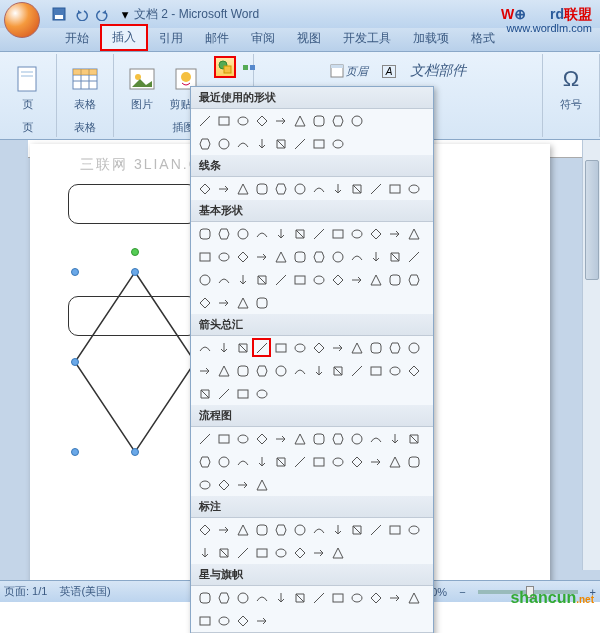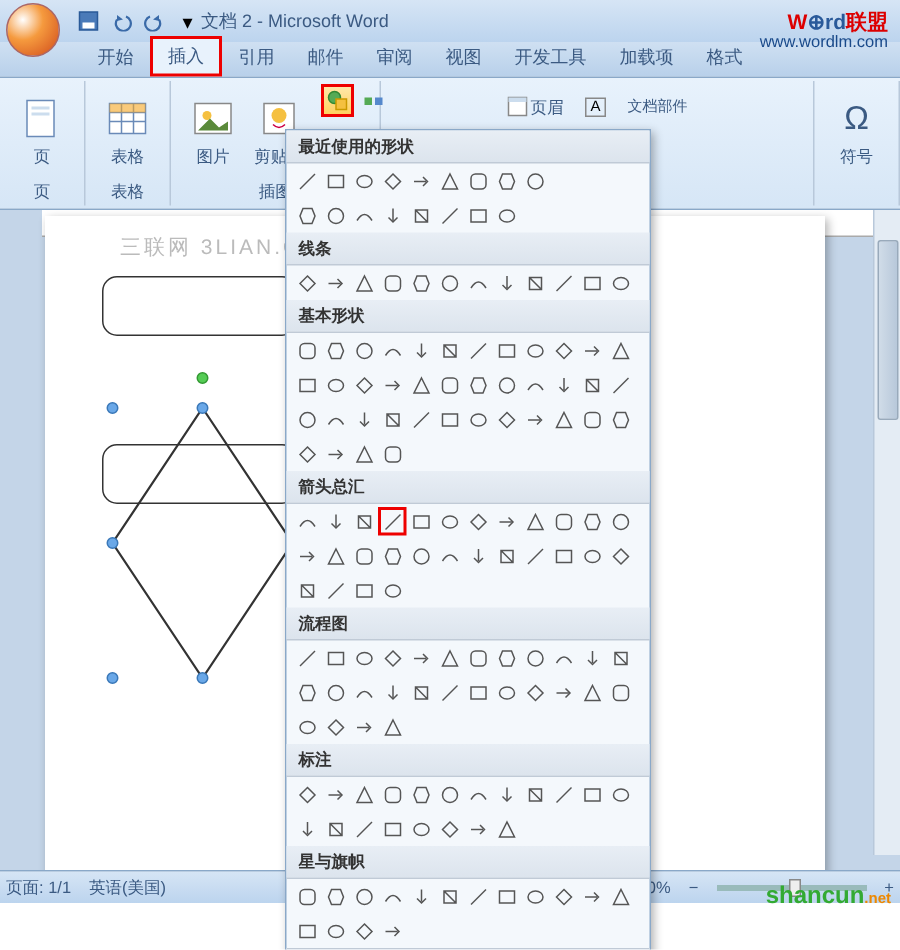--- a/index.html
+++ b/index.html
@@ -6,36 +6,36 @@
 body { font-family: "Microsoft YaHei", "SimSun", Arial, sans-serif; font-size: 12px; background: #fff; width: 600px; height: 633px; overflow: hidden; position: relative; }
 
 .titlebar { height: 28px; background: linear-gradient(#d6e5f5, #bcd4ee); display: flex; align-items: center; padding: 0 4px; }
 .office-btn { width: 36px; height: 36px; border-radius: 50%; background: radial-gradient(circle at 30% 30%, #fff, #f59a3e 40%, #d04a1a); border: 1px solid #a66; position: absolute; top: 2px; left: 4px; z-index: 10; }
 .qat { display: flex; gap: 4px; margin-left: 46px; align-items: center; }
 .qat-btn { width: 18px; height: 18px; border: none; background: transparent; display: flex; align-items: center; justify-content: center; }
 .title-text { flex: 1; color: #3b5a82; font-size: 12px; }
 
 .logo-overlay { position: absolute; right: 8px; top: 6px; z-index: 100; font-size: 14px; font-weight: bold; }
 .logo-overlay .w { color: #d00; }
-.logo-overlay .rest { color: #2a5a9a; }
+.logo-overlay .rest { color: #2a5a9a; margin-left: 24px; }
 .logo-url { position: absolute; right: 8px; top: 22px; color: #1a4a8a; font-size: 11px; z-index: 100; }
 
 .tabs { height: 24px; background: linear-gradient(#cfe0f2, #b8d0ea); display: flex; align-items: flex-end; padding-left: 54px; border-bottom: 1px solid #8aa8c8; }
 .tab { padding: 3px 10px; color: #3b5a82; cursor: pointer; border: 1px solid transparent; }
 .tab.highlighted { border: 2px solid #e00; background: #e8f2fc; }
 .tab:not(.highlighted) { border-top-left-radius: 3px; border-top-right-radius: 3px; }
 
 .ribbon { height: 88px; background: linear-gradient(#e8f2fc, #d6e6f6); display: flex; border-bottom: 1px solid #8aa8c8; padding: 2px 0; }
 .group { border-right: 1px solid #b8c8da; padding: 2px 6px; display: flex; flex-direction: column; align-items: center; position: relative; }
 .group-label { font-size: 11px; color: #3b5a82; margin-top: auto; text-align: center; }
 .big-btn { width: 44px; height: 62px; display: flex; flex-direction: column; align-items: center; justify-content: center; gap: 2px; border: 1px solid transparent; background: transparent; }
 .big-icon { width: 32px; height: 32px; display: flex; align-items: center; justify-content: center; }
 .btn-label { font-size: 11px; color: #3b5a82; }
 .small-row { display: flex; gap: 2px; }
-.small-btn { width: 22px; height: 22px; border: 1px solid transparent; background: transparent; display: flex; align-items: center; justify-content: center; }
+.small-btn { width: 22px; height: 22px; border: 1px solid transparent; background: transparent; display: flex; align-items: center; justify-content: center; font-style: italic; }
 .small-btn.active { border: 1px solid #f5a623; background: linear-gradient(#ffe8a8, #ffd060); }
 .small-btn.red-box { border: 2px solid #e00; }
 
 .shapes-dropdown { position: absolute; left: 190px; top: 86px; width: 244px; background: #f4f8fc; border: 1px solid #8aa8c8; box-shadow: 2px 2px 6px rgba(0,0,0,.3); z-index: 200; }
 .sd-header { background: linear-gradient(#e8eef5, #dce4ed); padding: 3px 8px; font-size: 11px; font-weight: bold; color: #333; border-bottom: 1px solid #c0cad6; }
 .sd-grid { display: flex; flex-wrap: wrap; padding: 2px 4px; gap: 0; }
 .shape-cell { width: 19px; height: 19px; display: flex; align-items: center; justify-content: center; border: 1px solid transparent; }
 .shape-cell svg { width: 14px; height: 14px; }
 .shape-cell.hl { border: 2px solid #e00; }
 .sd-footer { border-top: 1px solid #c0cad6; padding: 4px 8px; display: flex; align-items: center; gap: 6px; background: #f4f8fc; }
@@ -191,21 +191,21 @@
           <svg width="14" height="14">
             <rect x="1" y="1" width="12" height="12" fill="#fff" stroke="#888"></rect>
             <rect x="1" y="1" width="12" height="3" fill="#cde"></rect>
           </svg>
           <span style="font-size:11px;color:#3b5a82;margin-left:2px">页眉</span>
         </button>
       <button class="small-btn" style="width:auto">
           <span style="border:1px solid #888;padding:0 3px;font-size:10px">A</span>
         </button>
       <button class="small-btn" style="width:auto;padding:0 4px">
-          <span style="font-size:10px;color:#3b5a82">文档部件</span>
+          <span style="font-size:14px;color:#3b5a82">文档部件</span>
         </button>
     </div>
   </div>
   <div class="group">
     <button class="big-btn">
       <span class="big-icon" style="font-size:22px;color:#3b5a82">Ω</span>
       <span class="btn-label">符号</span>
     </button>
   </div>
 </div>

